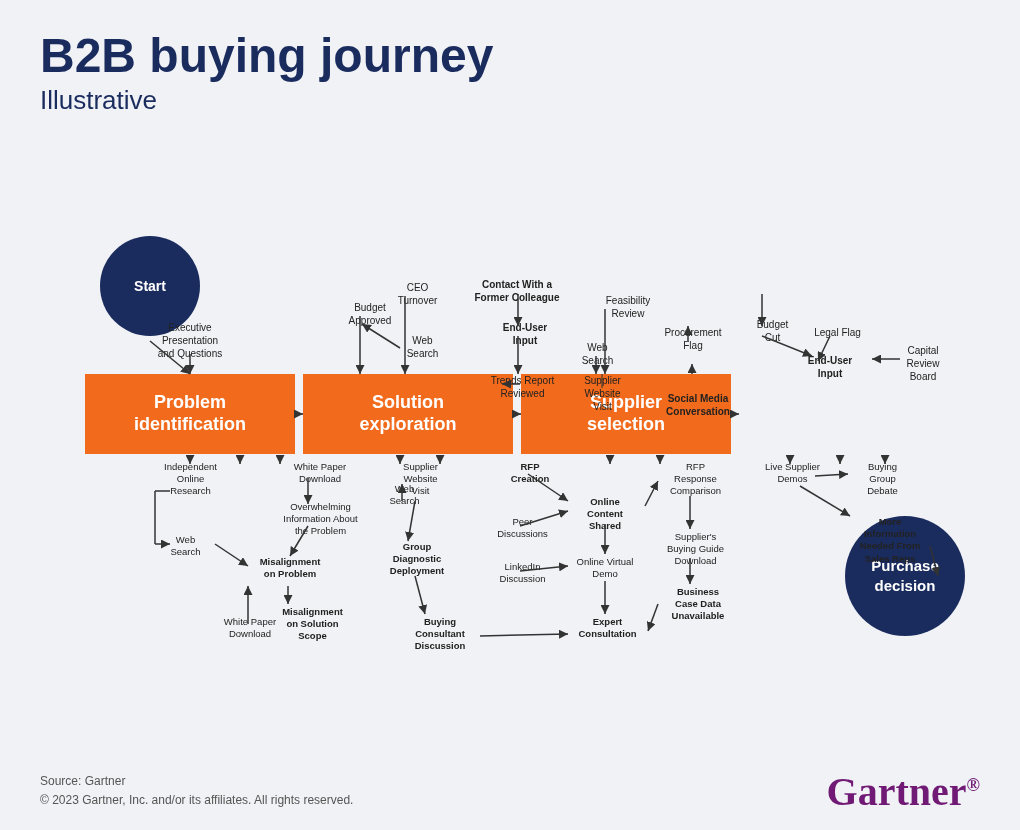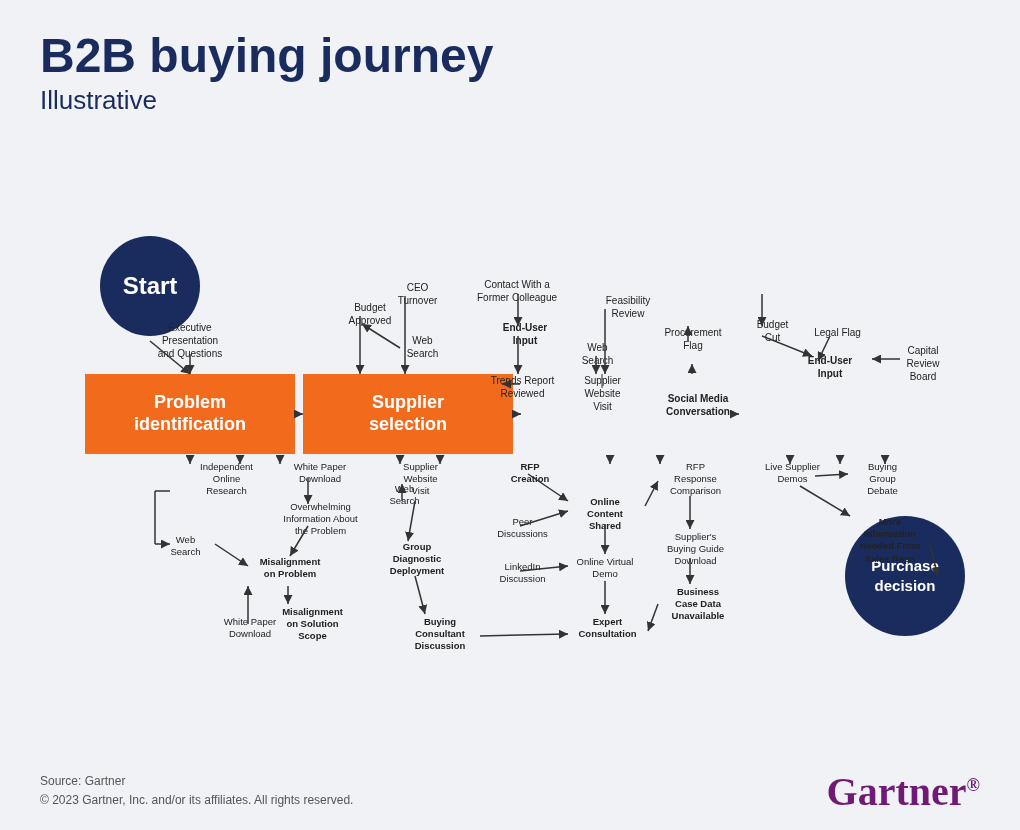--- a/index.html
+++ b/index.html
@@ -42,21 +42,21 @@
       left: 60px;
       top: 110px;
       width: 100px;
       height: 100px;
       border-radius: 50%;
       background: #1a2b5e;
       display: flex;
       align-items: center;
       justify-content: center;
       color: white;
-      font-size: 24px;
+      font-size: 14px;
       font-weight: bold;
     }
     
     .stage-boxes {
       position: absolute;
       top: 248px;
       left: 45px;
       display: flex;
       gap: 8px;
     }
@@ -150,36 +150,37 @@
   <div class="title-sub">Illustrative</div>
 
   <div class="diagram-area">
 
     <div class="start-circle">
       <span>Start</span>
     </div>
 
     <div class="stage-boxes">
       <div class="stage-box">Problem<br>identification</div>
+      <div class="stage-box">Solution<br>exploration</div>
       <div class="stage-box">Supplier<br>selection</div>
     </div>
 
     <div class="purchase-circle">
       <span>Purchase decision</span>
     </div>
 
     <div class="flow-label" style="left:105px; top:195px; width:90px;">Executive<br>Presentation<br>and Questions</div>
 
     <div class="flow-label" style="left:295px; top:175px; width:70px;">Budget<br>Approved</div>
 
     <div class="flow-label" style="left:355px; top:208px; width:55px;">Web<br>Search</div>
 
     <div class="flow-label" style="left:345px; top:155px; width:65px;">CEO<br>Turnover</div>
 
-    <div class="flow-label" style="left:432px; top:152px; width:90px;">Contact With a<br>Former Colleague</div>
+    <div class="flow-label" style="left:432px; top:152px; width:90px;font-weight:bold;">Contact With a<br>Former Colleague</div>
 
     <div class="flow-label" style="left:450px; top:195px; width:70px; font-weight:bold;">End-User<br>Input</div>
 
     <div class="flow-label" style="left:552px; top:168px; width:72px;">Feasibility<br>Review</div>
 
     <div class="flow-label" style="left:530px; top:215px; width:55px;">Web<br>Search</div>
 
     <div class="flow-label" style="left:445px; top:248px; width:75px;">Trends Report<br>Reviewed</div>
 
     <div class="flow-label" style="left:530px; top:248px; width:65px;">Supplier<br>Website<br>Visit</div>
@@ -190,21 +191,21 @@
 
 
     <div class="flow-label" style="left:705px; top:192px; width:55px;">Budget<br>Cut</div>
 
     <div class="flow-label" style="left:770px; top:200px; width:55px;">Legal Flag</div>
 
     <div class="flow-label" style="left:755px; top:228px; width:70px; font-weight:bold;">End-User<br>Input</div>
 
     <div class="flow-label" style="left:848px; top:218px; width:70px;">Capital<br>Review<br>Board</div>
 
-    <div class="activity-label" style="left:118px; top:335px; width:65px;margin-left:36px;">Independent<br>Online<br>Research</div>
+    <div class="activity-label" style="left:118px; top:335px; width:65px;">Independent<br>Online<br>Research</div>
 
     <div class="activity-label" style="left:118px; top:408px; width:55px;">Web<br>Search</div>
 
     <div class="activity-label" style="left:245px; top:335px; width:70px;">White Paper<br>Download</div>
 
     <div class="activity-label" style="left:337px; top:357px; width:55px;">Web<br>Search</div>
 
     <div class="activity-label" style="left:238px; top:375px; width:85px;">Overwhelming<br>Information About<br>the Problem</div>
 
     <div class="activity-label bold" style="left:210px; top:430px; width:80px; font-weight:bold;">Misalignment<br>on Problem</div>

